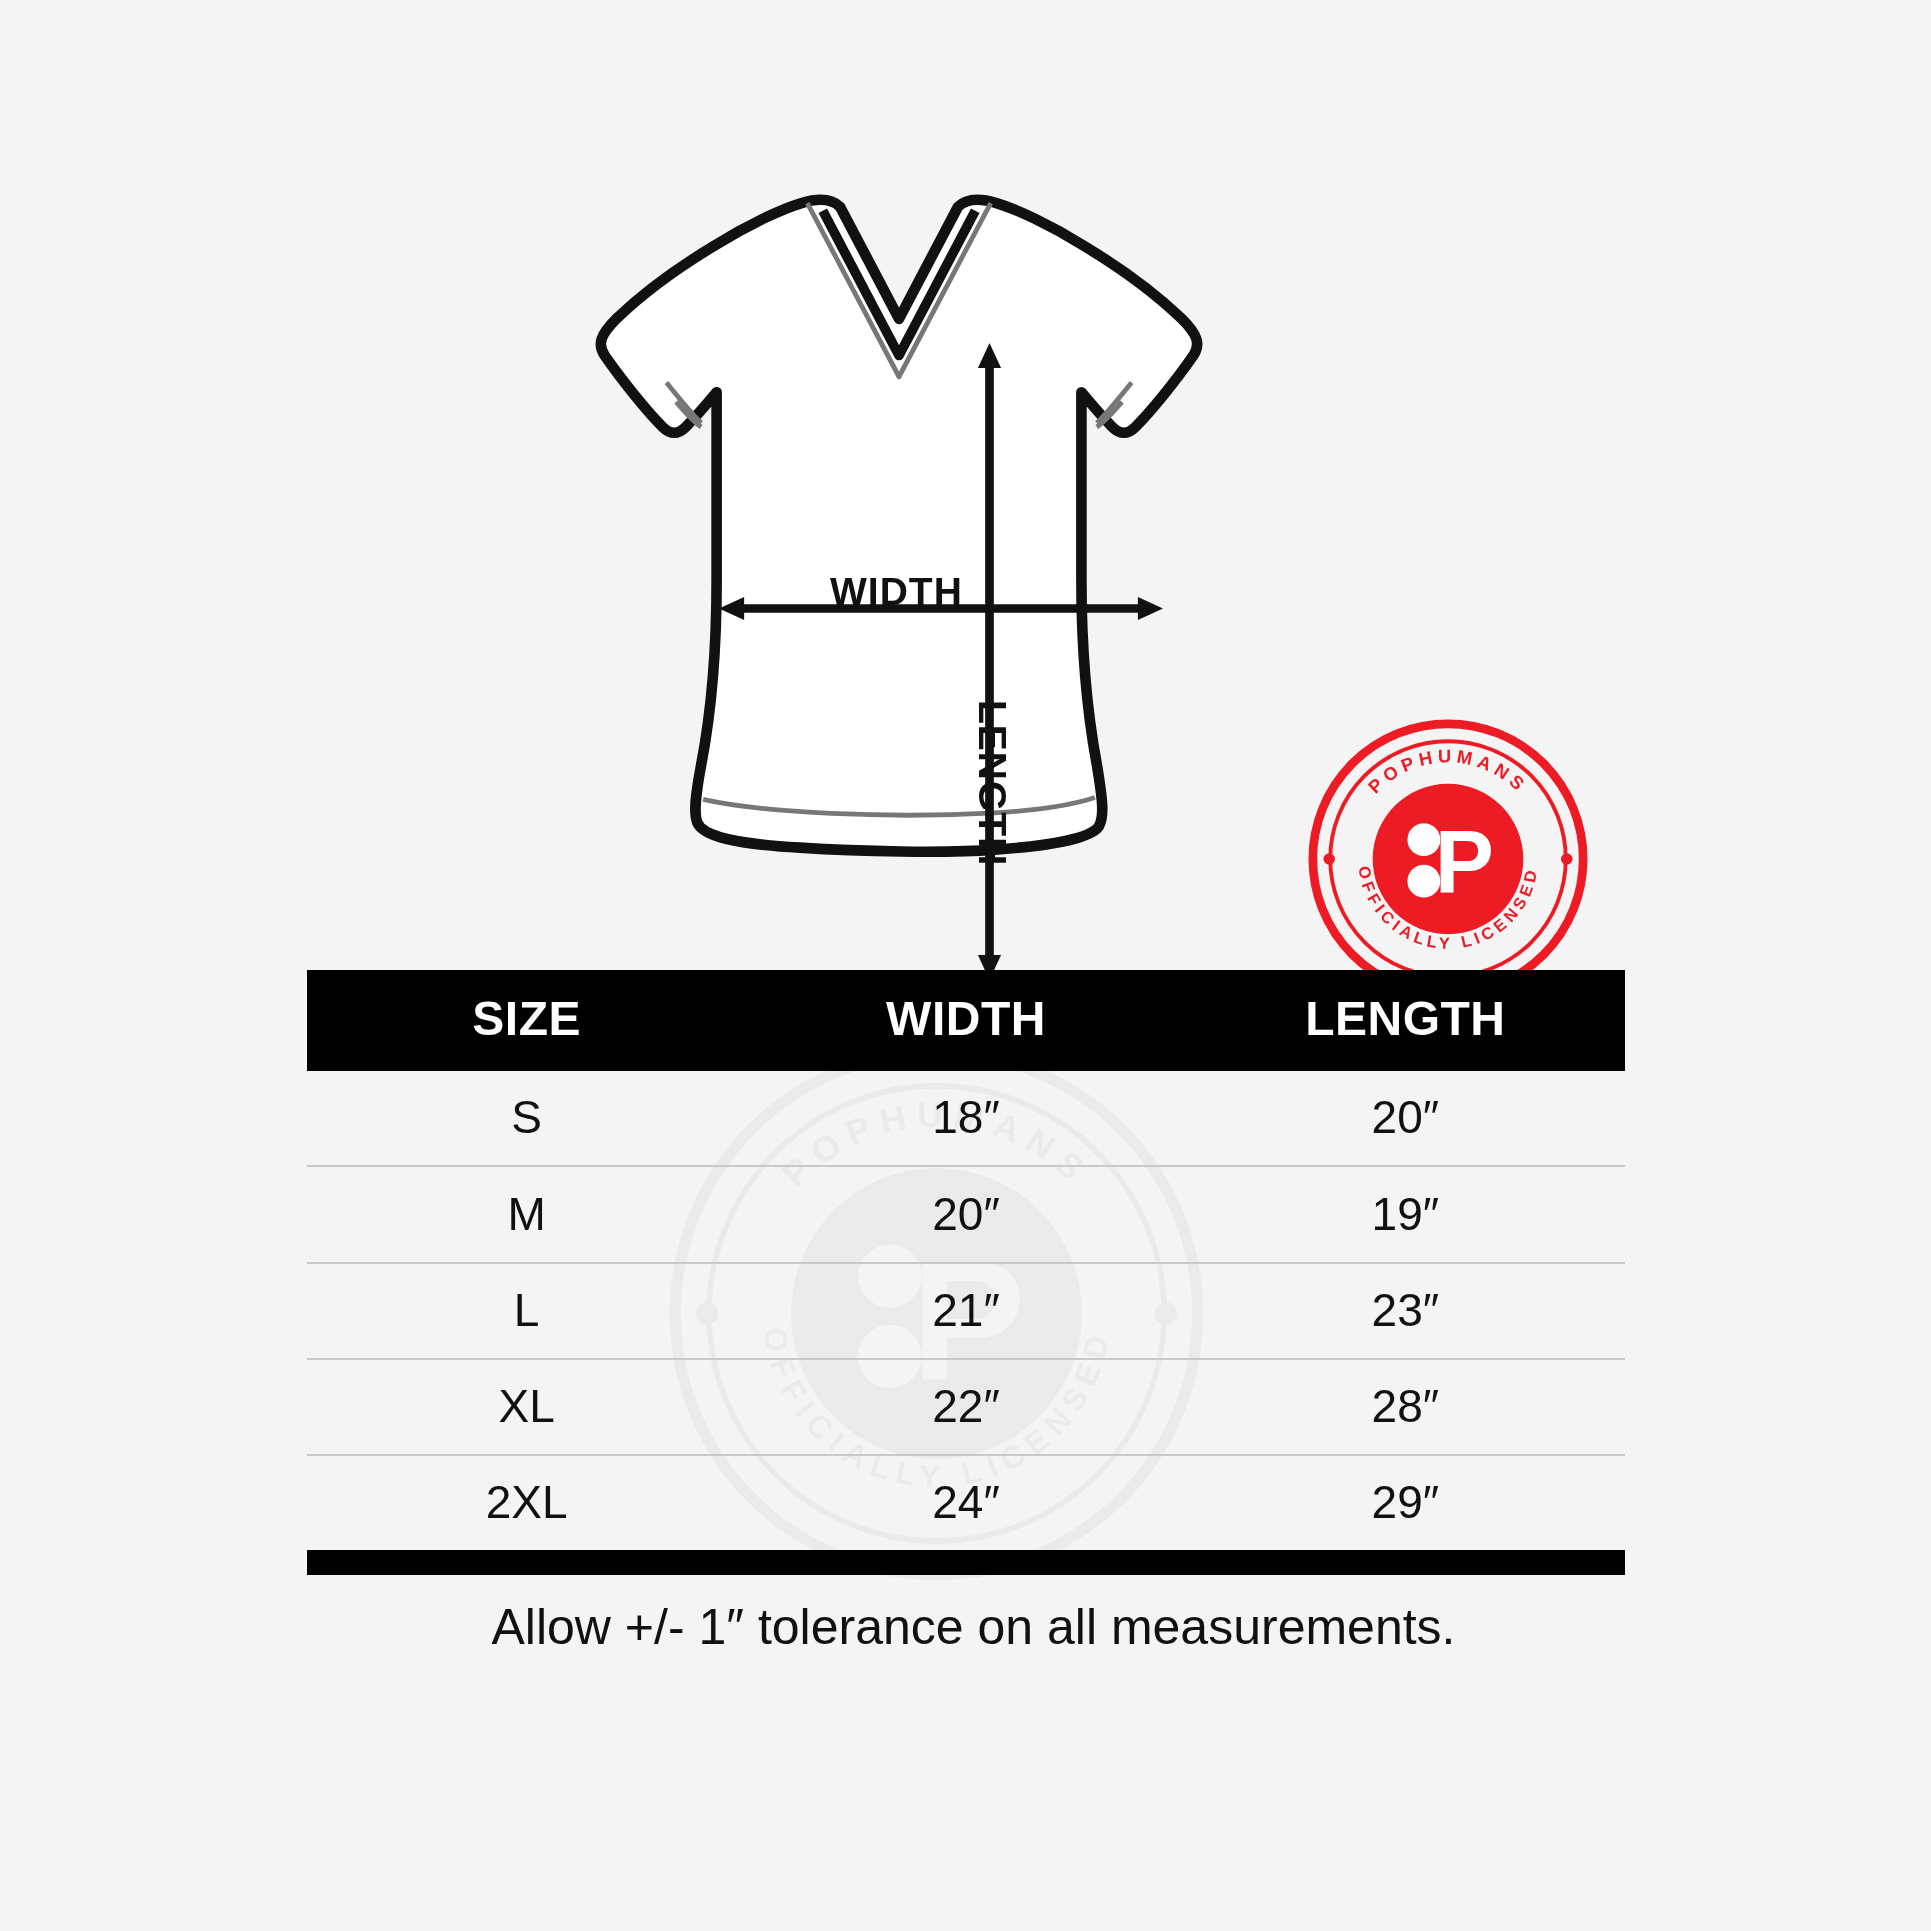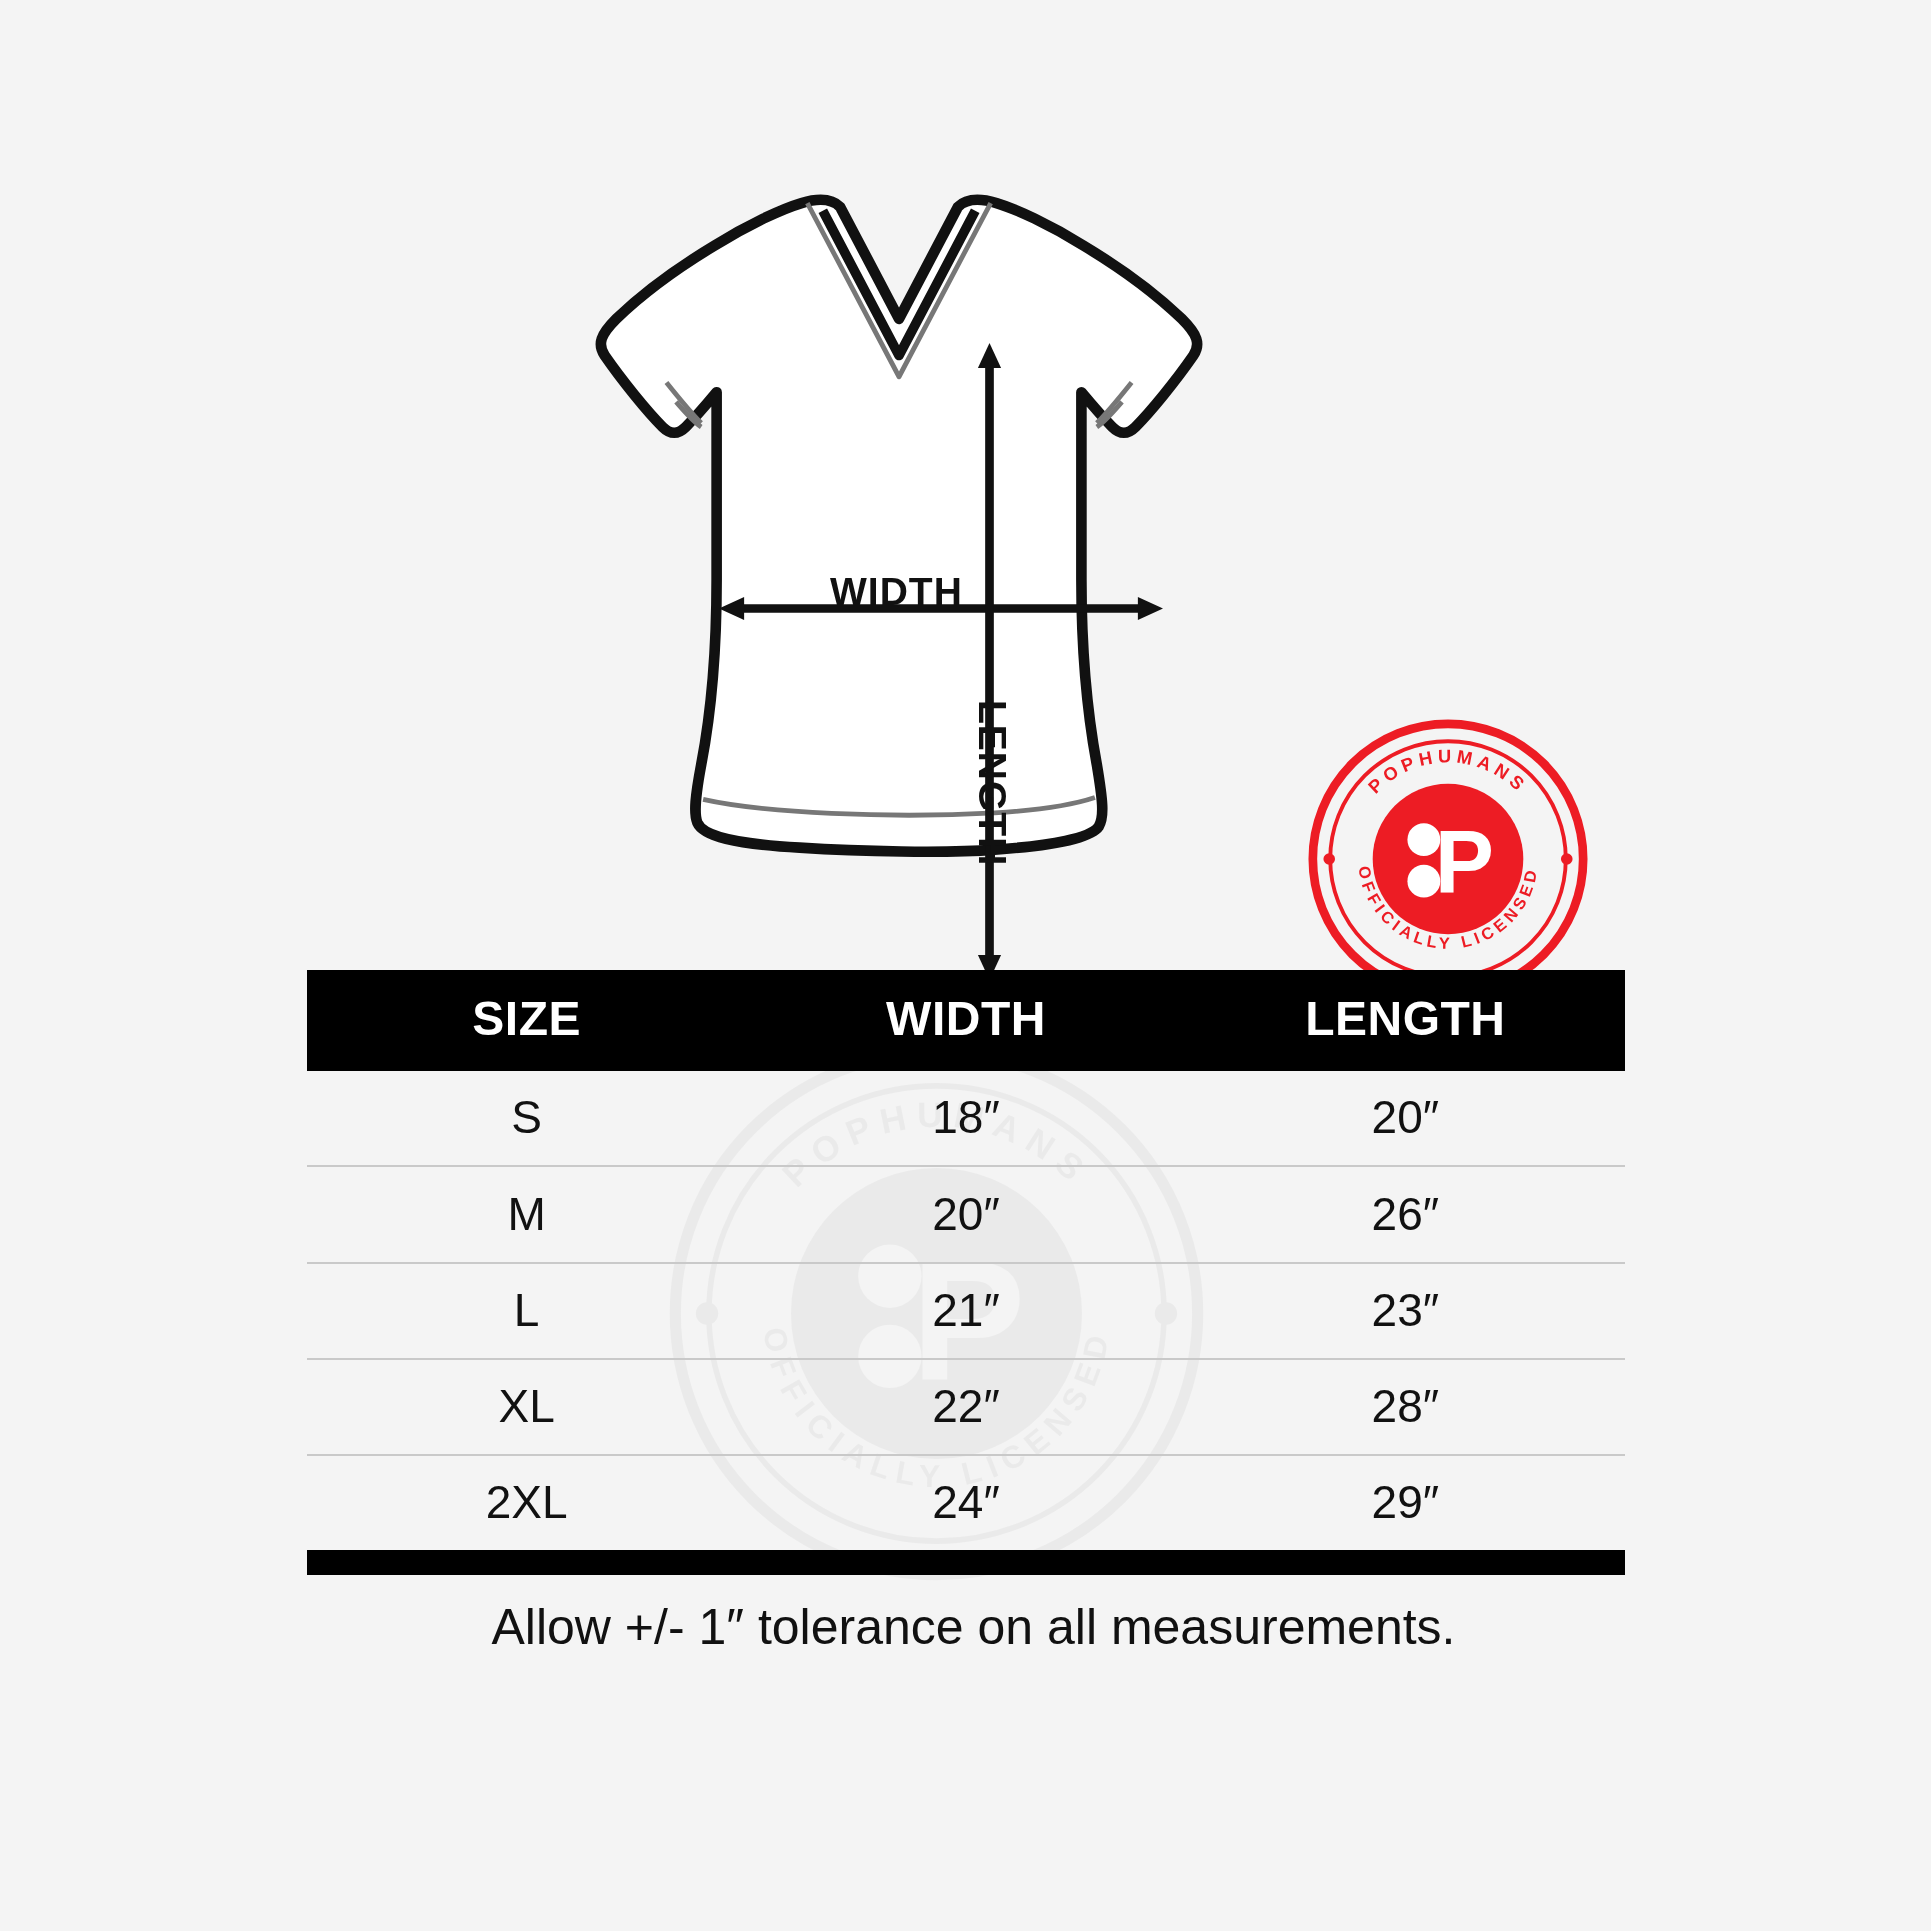--- a/index.html
+++ b/index.html
@@ -226,21 +226,21 @@
       </thead>
       <tbody>
         <tr>
           <td>S</td>
           <td>18″</td>
           <td>20″</td>
         </tr>
         <tr>
           <td>M</td>
           <td>20″</td>
-          <td>26″</td>
+          <td>19″</td>
         </tr>
         <tr>
           <td>L</td>
           <td>21″</td>
           <td>23″</td>
         </tr>
         <tr>
           <td>XL</td>
           <td>22″</td>
           <td>28″</td>

